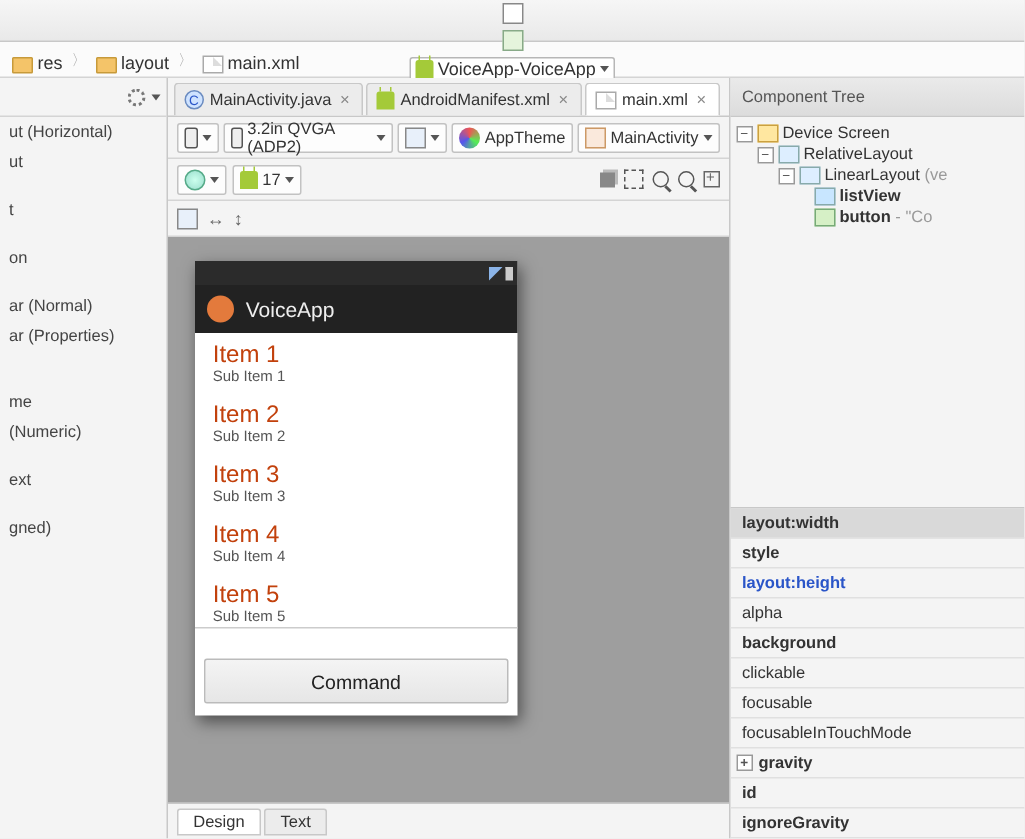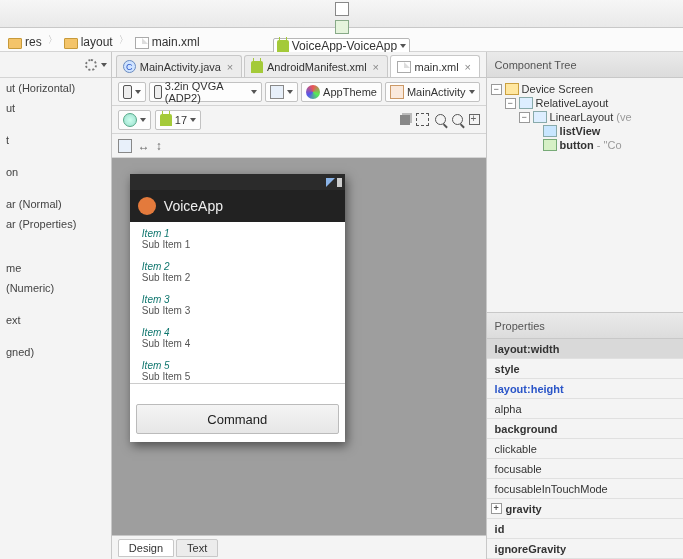--- a/index.html
+++ b/index.html
@@ -34,21 +34,21 @@
   .designer-toolbar2 { height: 28px; background: #f4f4f4; border-bottom: 1px solid #d4d4d4; display: flex; align-items: center; padding: 0 6px; gap: 16px; justify-content: space-between; }
   .mini-combo { height: 20px; display: flex; align-items: center; border: 1px solid #c2c2c2; background: #fdfdfd; padding: 0 4px; border-radius: 2px; gap: 3px; font-size: 11px; }
 
   .canvas-area { flex: 1; background: #9e9e9e; position: relative; overflow: hidden; }
   .phone { position: absolute; left: 18px; top: 16px; width: 215px; background: #fff; box-shadow: 2px 4px 10px rgba(0,0,0,0.5); }
   .statusbar { height: 16px; background: #2b2b2b; display: flex; justify-content: flex-end; align-items: center; padding: 0 3px; gap: 2px; }
   .actionbar { height: 32px; background: #222; color: #eee; display: flex; align-items: center; padding: 0 8px; gap: 8px; font-size: 14px; }
   .appicon { width: 18px; height: 18px; border-radius: 50%; background: #e37a3c; display: flex; align-items: center; justify-content: center; color: #fff; font-size: 10px; }
   .listview { }
   .li-row { padding: 6px 12px 5px; }
-  .li-title { font-size: 10px; color: #0f766e; font-style: italic; }
+  .li-title { font-size: 16px; color: #c2410c; }
   .li-sub { font-size: 10px; color: #555; }
   .cmd-btn-wrap { padding: 20px 6px 8px; border-top: 1px solid #ccc; }
   .cmd-btn { width: 100%; height: 30px; background: linear-gradient(#f4f4f4,#e6e6e6); border: 1px solid #bbb; border-radius: 2px; font-size: 13px; color: #222; }
 
   .bottom-tabs { height: 24px; background: #f4f4f4; border-top: 1px solid #c8c8c8; display: flex; align-items: center; padding: 0 6px; gap: 2px; }
   .btab { padding: 2px 10px; border: 1px solid #c8c8c8; background: #ececec; font-size: 11px; border-radius: 2px 2px 0 0; }
   .btab.active { background: #fff; }
 
   .right-col { width: 203px; background: #f4f4f4; border-left: 1px solid #c8c8c8; display: flex; flex-direction: column; }
   .panel-title { height: 26px; background: linear-gradient(#eaeaea,#dcdcdc); border-bottom: 1px solid #c8c8c8; display: flex; align-items: center; padding: 0 8px; font-size: 11px; color: #555; }
@@ -329,21 +329,20 @@
         <span class="tree-icon lv"></span>
         <span class="bold">listView</span>
       </div>
       <div class="tree-row" style="padding-left:54px">
         <span class="tree-icon btn"></span>
         <span><span class="bold">button</span><span class="grey"> - "Co</span></span>
       </div>
     </div>
 
     <div class="props">
-      <div class="panel-title">Properties</div>
       <div class="prop-row bold hi">layout:width</div>
       <div class="prop-row bold">style</div>
       <div class="prop-row blue">layout:height</div>
       <div class="prop-row">alpha</div>
       <div class="prop-row bold">background</div>
       <div class="prop-row">clickable</div>
       <div class="prop-row">focusable</div>
       <div class="prop-row">focusableInTouchMode</div>
       <div class="prop-row bold">
           <span class="prop-exp">+</span>

